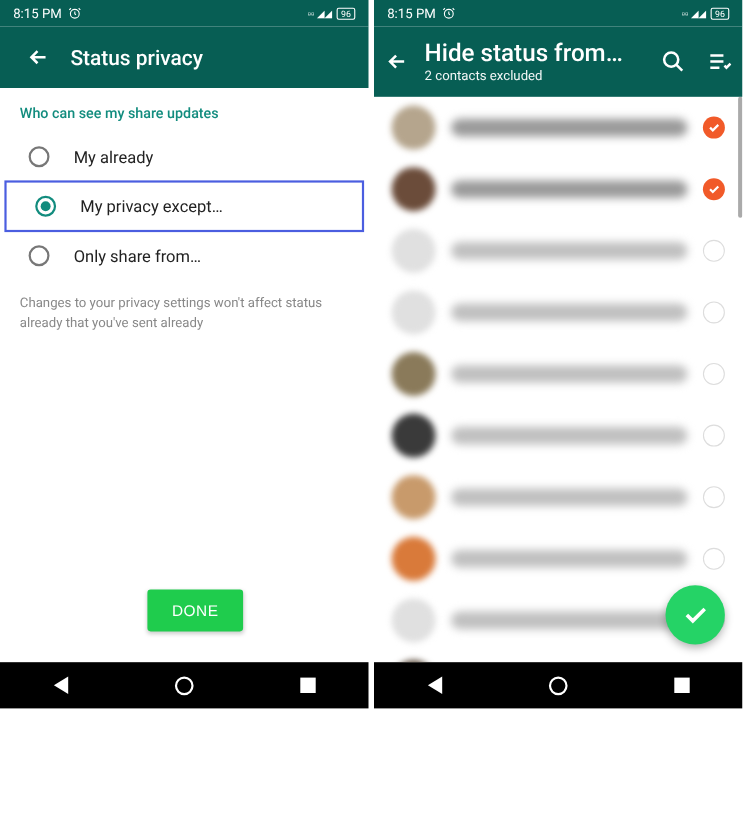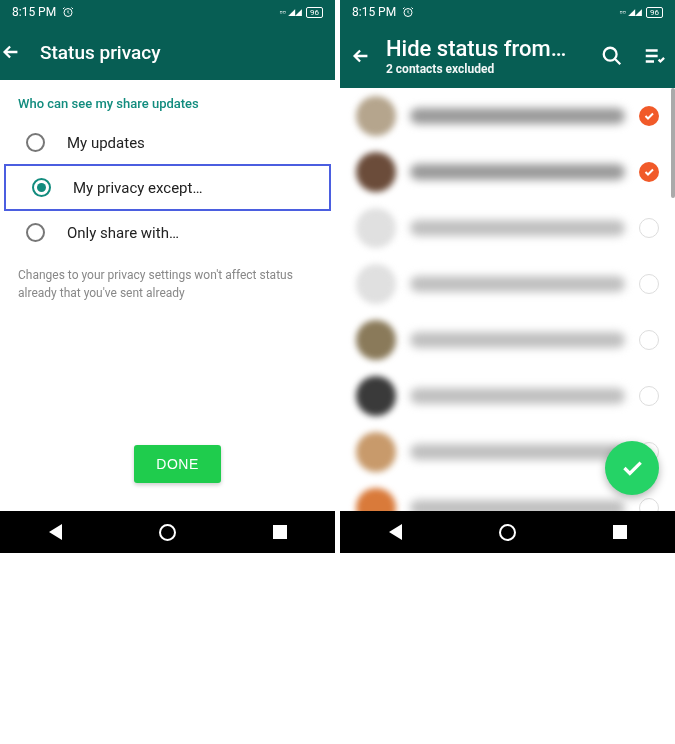--- a/index.html
+++ b/index.html
@@ -1,33 +1,33 @@
 <!DOCTYPE html>
 <html><head>
 <meta charset="utf-8">
 <style>
   * { box-sizing: border-box; margin: 0; padding: 0; }
   body { font-family: -apple-system, Roboto, "Segoe UI", Arial, sans-serif; background: #fff; }
   .container { display: flex; gap: 5px; width: 675px; height: 744px; background:#fff; }
-  .phone { width: 335px; height: 553px; display:flex; flex-direction:column; background:#fff; position:relative; }
+  .phone { width: 335px; height: 644px; display:flex; flex-direction:column; background:#fff; position:relative; }
   .phone.right { width:335px; }
 
   
   .statusbar { height:24px; background:#075E54; color:#fff; display:flex; align-items:center; justify-content:space-between; padding:0 12px; font-size:12px; }
   .sb-left { display:flex; align-items:center; gap:6px; }
   .sb-right { display:flex; align-items:center; gap:4px; font-size:10px; }
   .sb-icon { font-size:11px; }
 
   
-  .header { height:56px; background:#075E54; color:#fff; display:flex; align-items:center; padding:0 0; gap:18px; }
+  .header { height:56px; background:#075E54; color:#fff; display:flex; align-items:center; padding:0 24px; gap:18px; }
   .header2 { height:64px; background:#075E54; color:#fff; display:flex; align-items:center; padding:0 10px; gap:14px; }
   .header-title { font-size:19px; font-weight:500; }
   .header-col { display:flex; flex-direction:column; flex:1; }
   .header-col .htitle { font-size:22px; font-weight:500; line-height:1.2; }
-  .header-col .hsub { font-size:12px; font-weight:700; opacity:0.95; }
+  .header-col .hsub { font-size:12px; font-weight:400; opacity:0.95; }
   .header-actions { display:flex; gap:20px; align-items:center; margin-left:auto; }
   .icon-btn { color:#fff; }
 
   
   .section-title { color:#128C7E; font-size:13px; padding:16px 18px 10px; font-weight:500; }
   .radio-row { display:flex; align-items:center; gap:22px; padding:12px 26px; font-size:15px; color:#222; }
   .radio { width:19px; height:19px; border:2px solid #777; border-radius:50%; display:flex; align-items:center; justify-content:center; flex-shrink:0; }
   .radio.selected { border-color:#128C7E; }
   .radio.selected::after { content:""; width:9px; height:9px; background:#128C7E; border-radius:50%; }
   .highlight { border:2px solid #4b5ee0; margin:0 4px; }
@@ -85,29 +85,29 @@
           </svg>
       </span>
       <span class="header-title">Status privacy</span>
     </div>
 
     <div class="section-title">Who can see my share updates</div>
 
     <div id="radio-list">
         <div class="radio-row">
           <div class="radio"></div>
-          <span>My updates</span>
+          <span>My already</span>
         </div>
         <div class="radio-row highlight">
           <div class="radio selected"></div>
           <span>My privacy except…</span>
         </div>
         <div class="radio-row">
           <div class="radio"></div>
-          <span>Only share with…</span>
+          <span>Only share from…</span>
         </div>
       </div>
 
     <div class="hint">Changes to your privacy settings won't affect status already that you've sent already</div>
 
     <div class="done-wrap">
       <button class="done-btn">DONE</button>
     </div>
 
     <div class="navbar">

